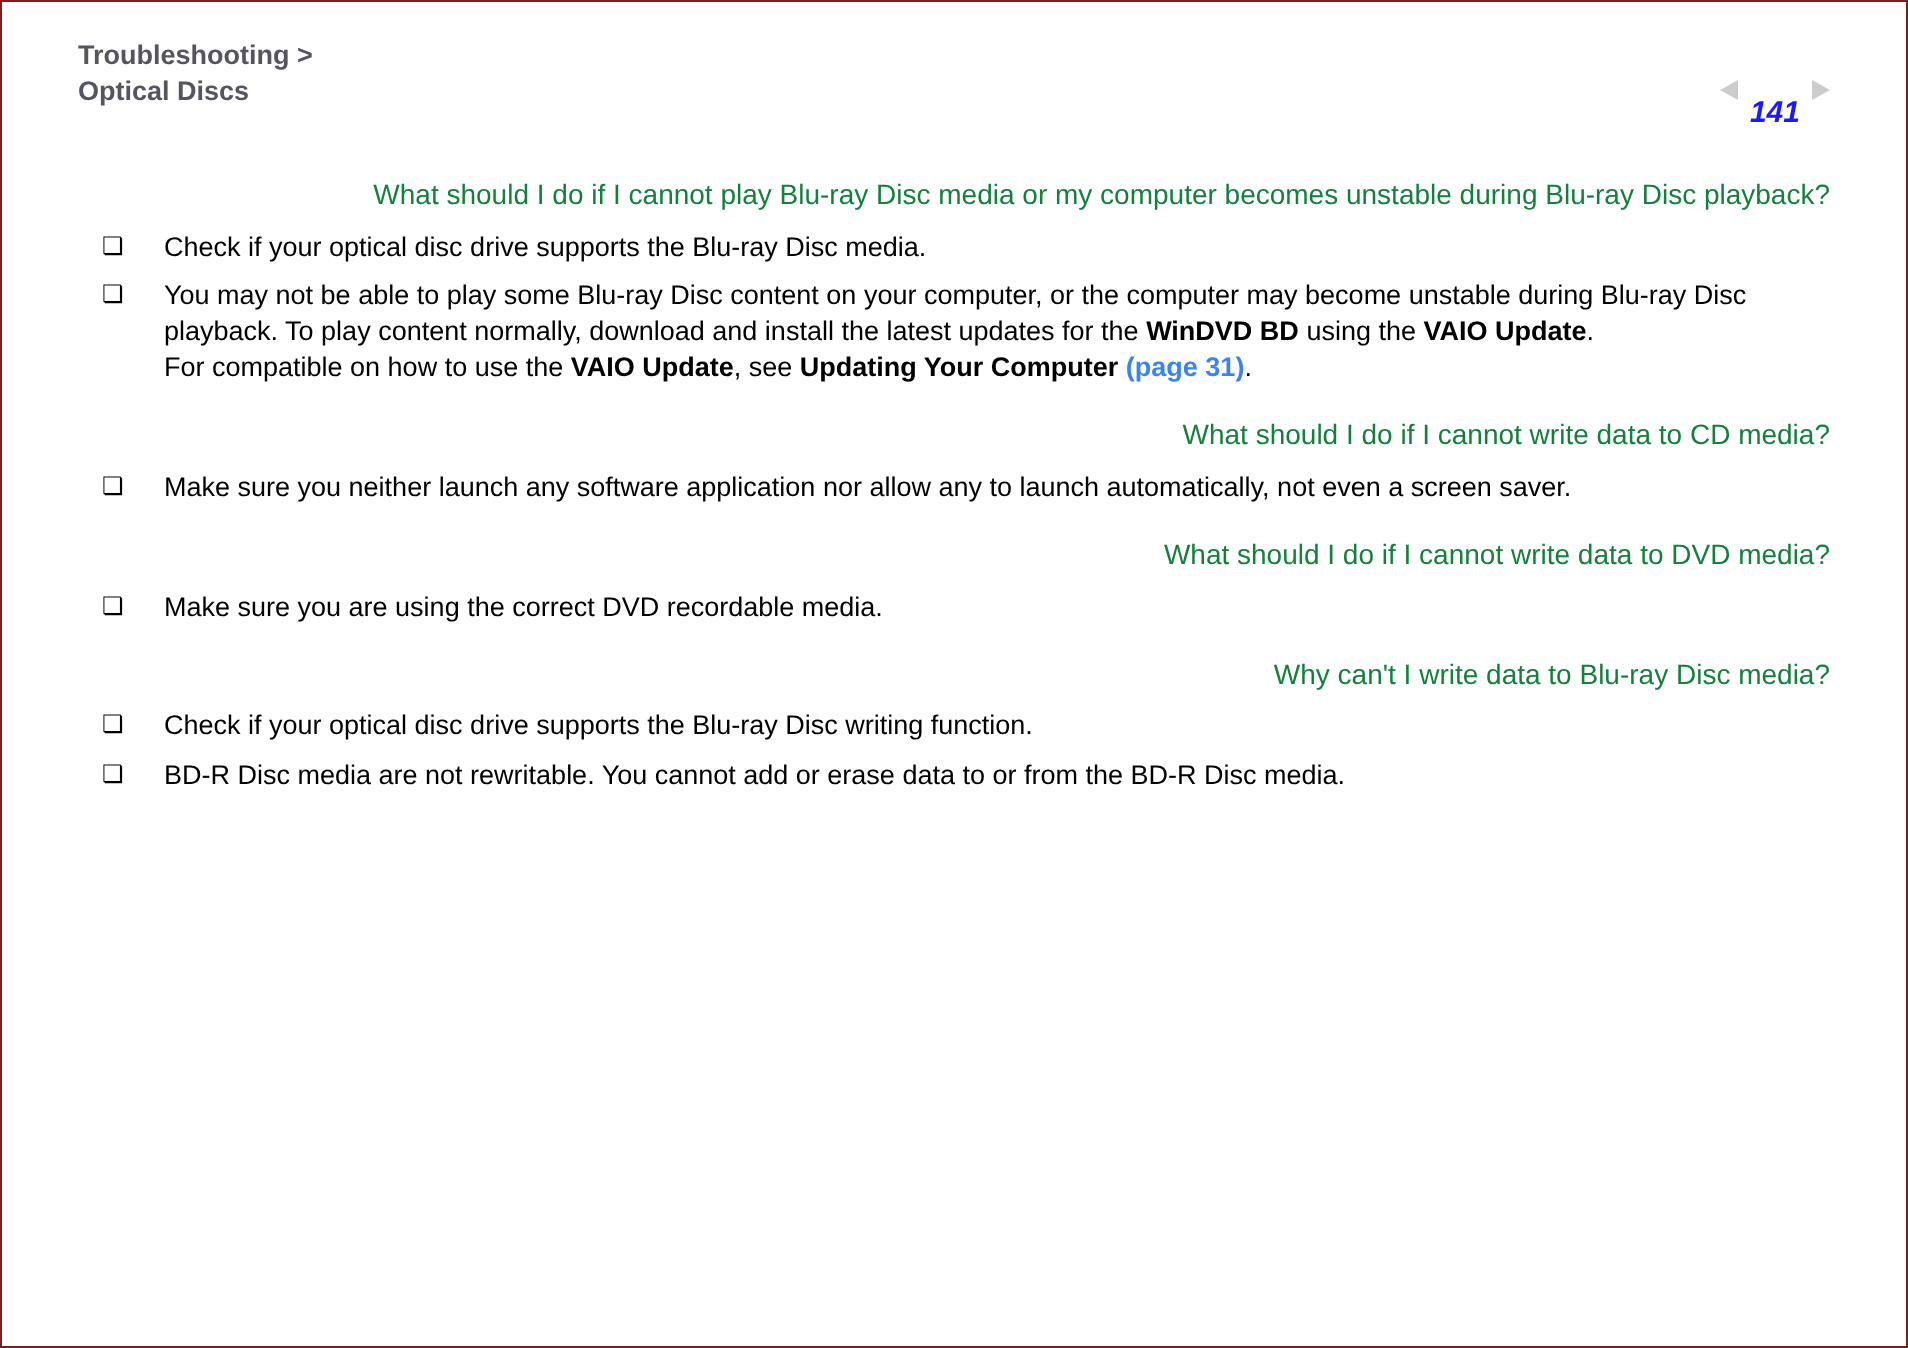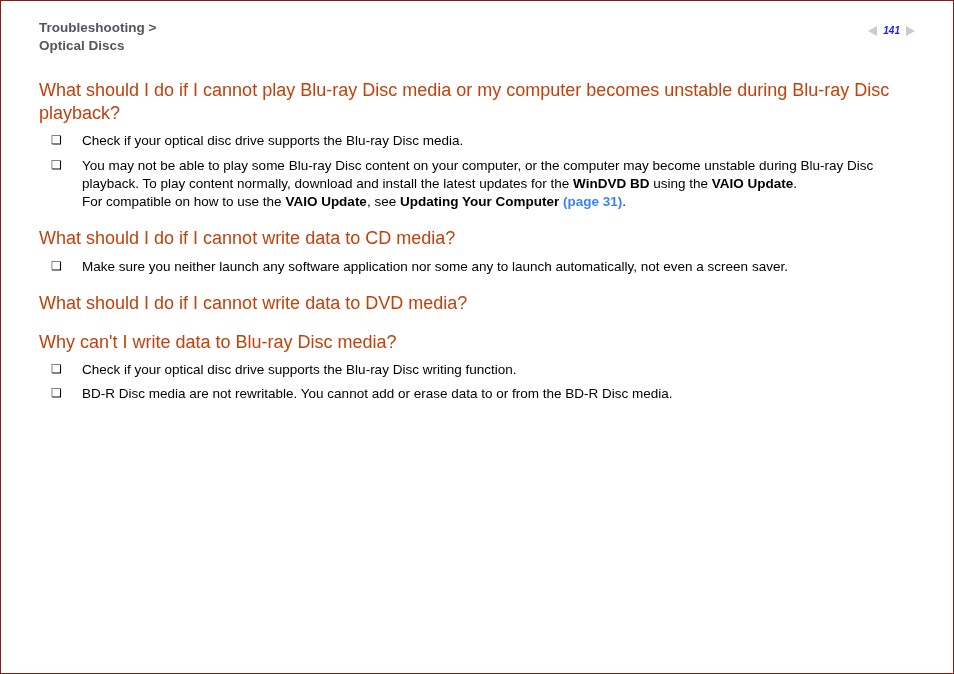--- a/index.html
+++ b/index.html
@@ -32,39 +32,41 @@
     color: #555560;
     line-height: 1.35;
   }
   .pagenum-wrap {
     display: flex;
     align-items: center;
     gap: 4px;
     margin-top: 6px;
   }
   .pagenum {
-    font-size: 10px;
+    font-size: 15px;
     font-weight: bold;
     font-style: italic;
     color: #1a1aff;
+    margin-top: 23px;
   }
   .tri {
     width: 0; height: 0;
     border-top: 5px solid transparent;
     border-bottom: 5px solid transparent;
   }
   .tri-left  { border-right: 9px solid #ccc; margin-right: 2px; }
   .tri-right { border-left:  9px solid #ccc; margin-left: 2px; }
 
   .heading {
-    color: #c2410c;
-    font-size: 18px;
+    color: #15803d;
+    font-size: 14px;
     font-weight: normal;
     line-height: 1.25;
     margin: 16px 0 8px 0;
+    text-align: right;
   }
   .heading.first { margin-top: 0; }
 
   ul.qa {
     list-style: none;
     margin: 4px 0 12px 0;
     padding: 0 0 0 12px;
   }
   ul.qa > li {
     position: relative;
@@ -108,25 +110,26 @@
       <span>Check if your optical disc drive supports the Blu-ray Disc media.</span>
     </li>
     <li>
       <span>You may not be able to play some Blu-ray Disc content on your computer, or the computer may become unstable during Blu-ray Disc playback. To play content normally, download and install the latest updates for the </span><span class="bold">WinDVD BD</span><span> using the </span><span class="bold">VAIO Update</span><span>.</span><br>
       <span>For compatible on how to use the </span><span class="bold">VAIO Update</span><span>, see </span><span class="bold">Updating Your Computer </span><span class="link">(page 31)</span><span>.</span>
     </li>
   </ul>
 
   <div class="heading">What should I do if I cannot write data to CD media?</div>
   <ul class="qa">
-    <li><span>Make sure you neither launch any software application nor some any to launch automatically, not even a screen saver.</span></li>
+    <li><span>Make sure you neither launch any software application nor allow any to launch automatically, not even a screen saver.</span></li>
   </ul>
 
   <div class="heading">What should I do if I cannot write data to DVD media?</div>
   <ul class="qa">
+    <li><span>Make sure you are using the correct DVD recordable media.</span></li>
   </ul>
 
   <div class="heading">Why can't I write data to Blu-ray Disc media?</div>
   <ul class="qa">
     <li><span>Check if your optical disc drive supports the Blu-ray Disc writing function.</span></li>
     <li><span>BD-R Disc media are not rewritable. You cannot add or erase data to or from the BD-R Disc media.</span></li>
   </ul>
 
 </div>
 

